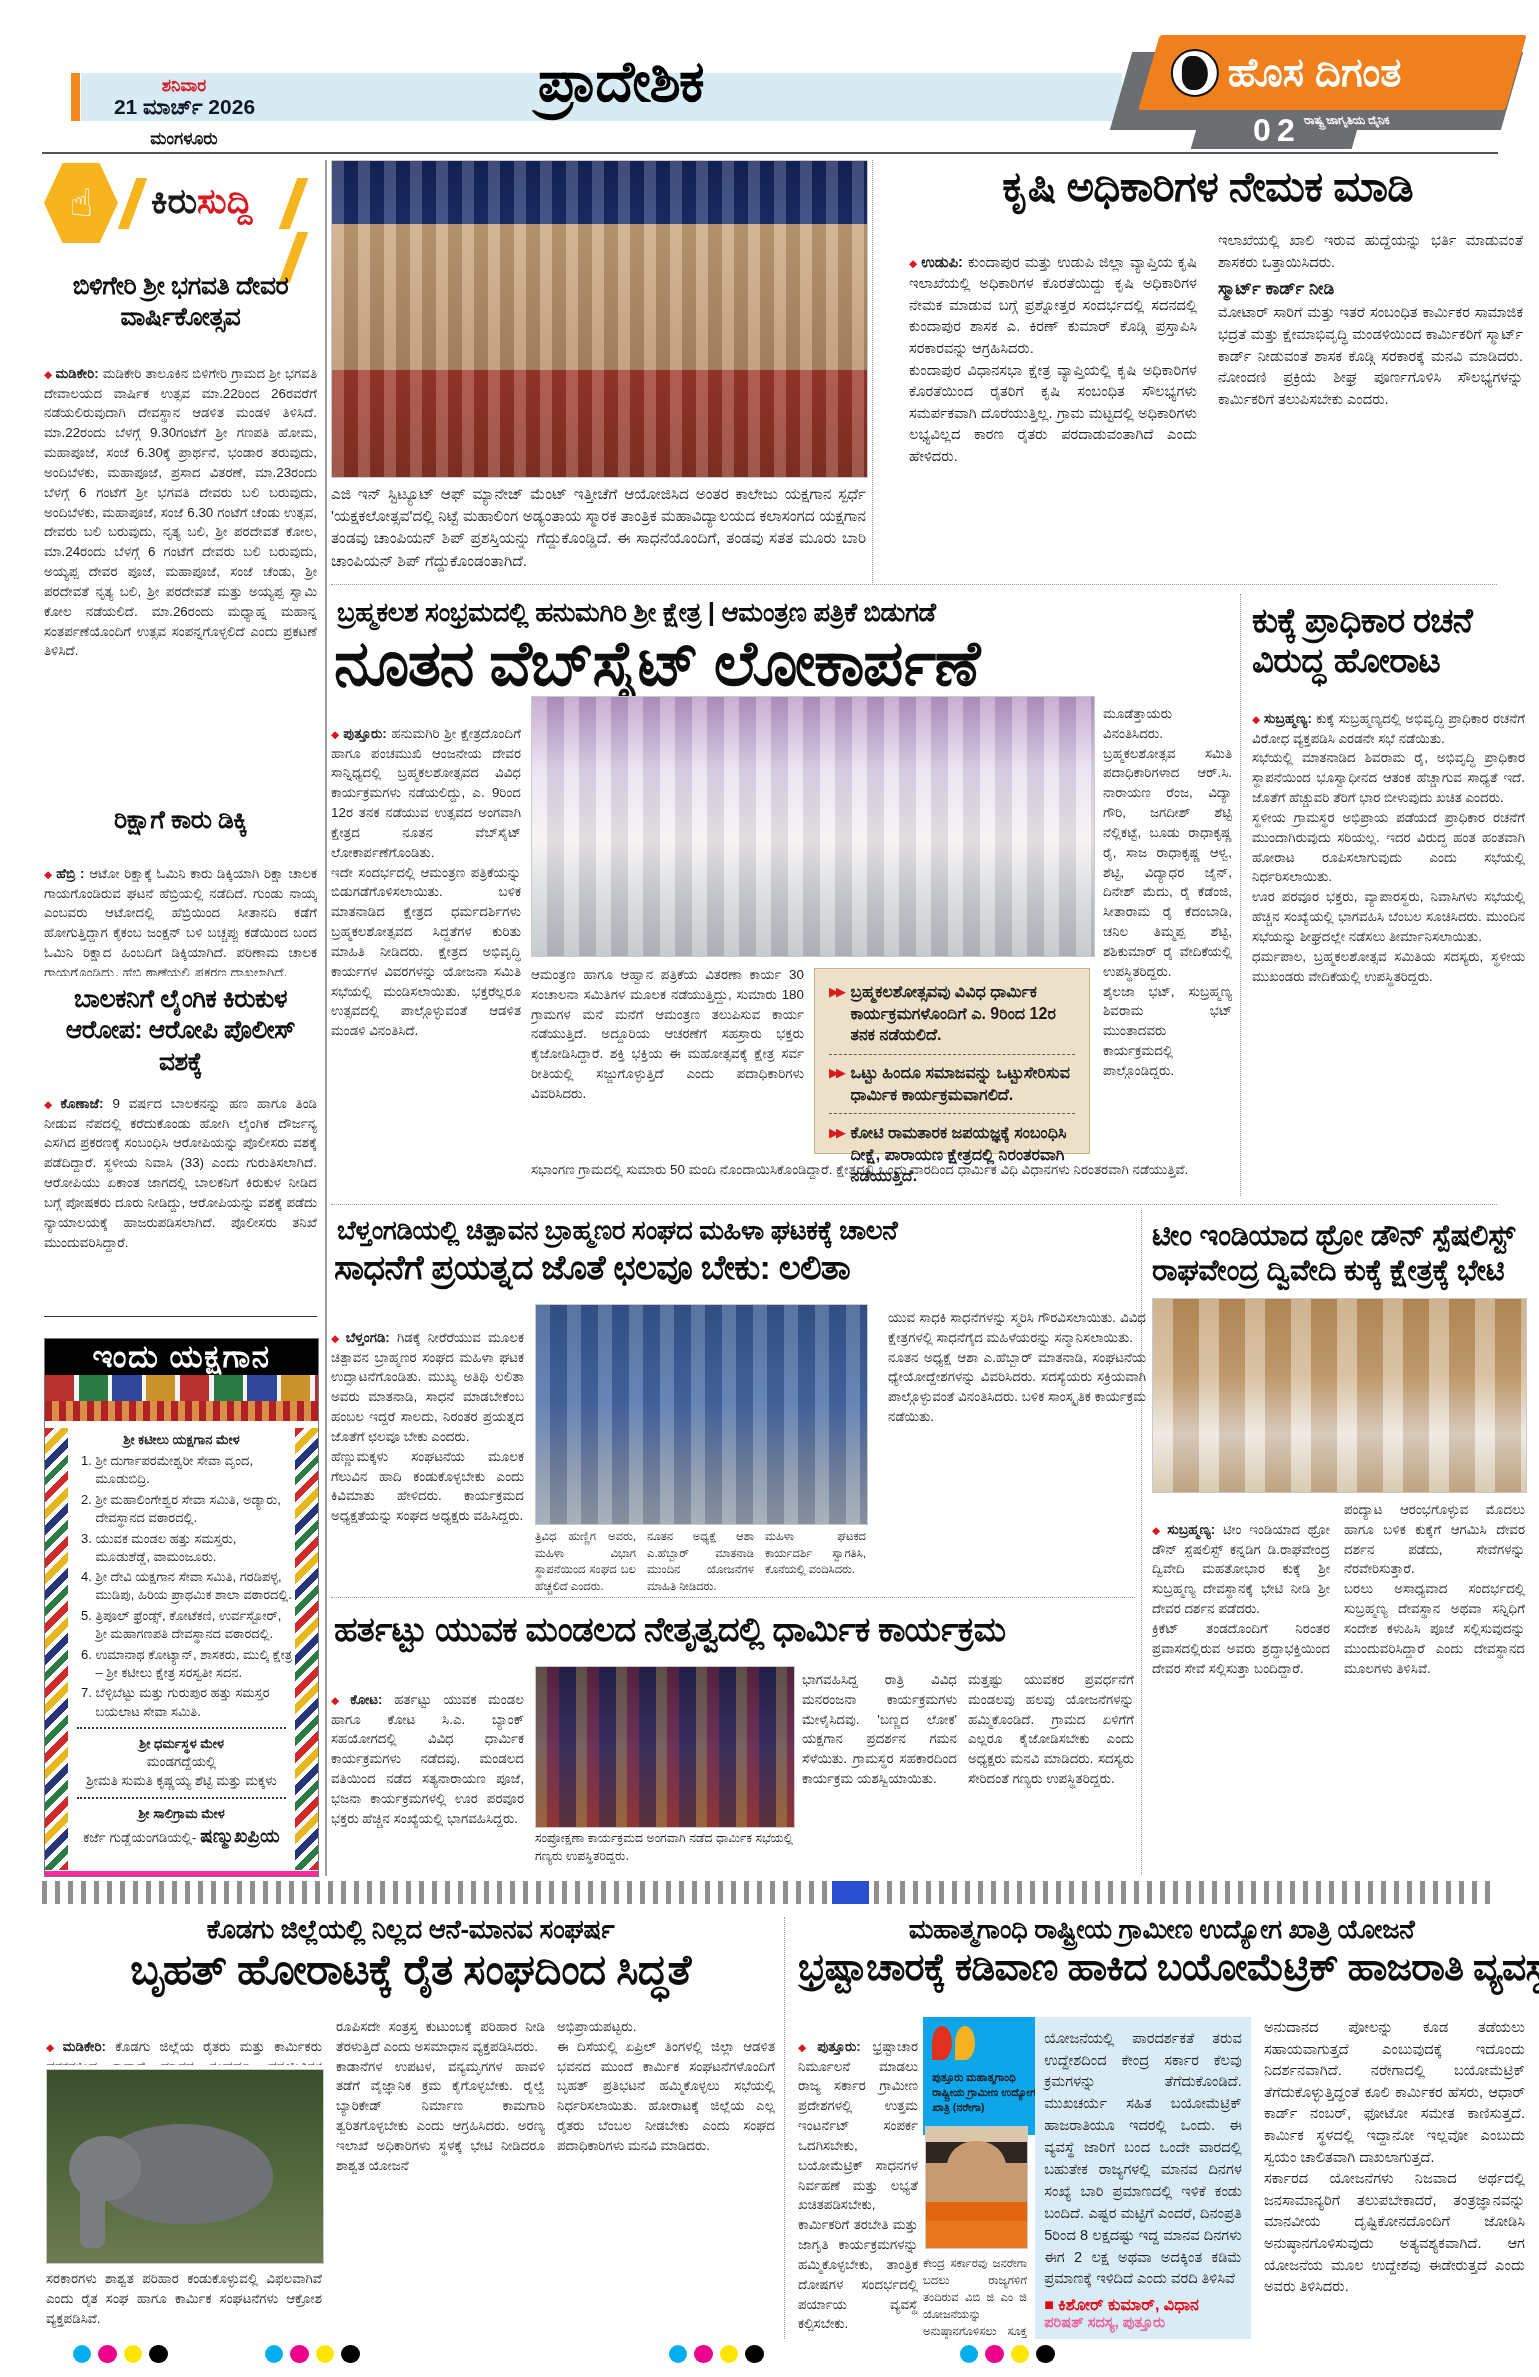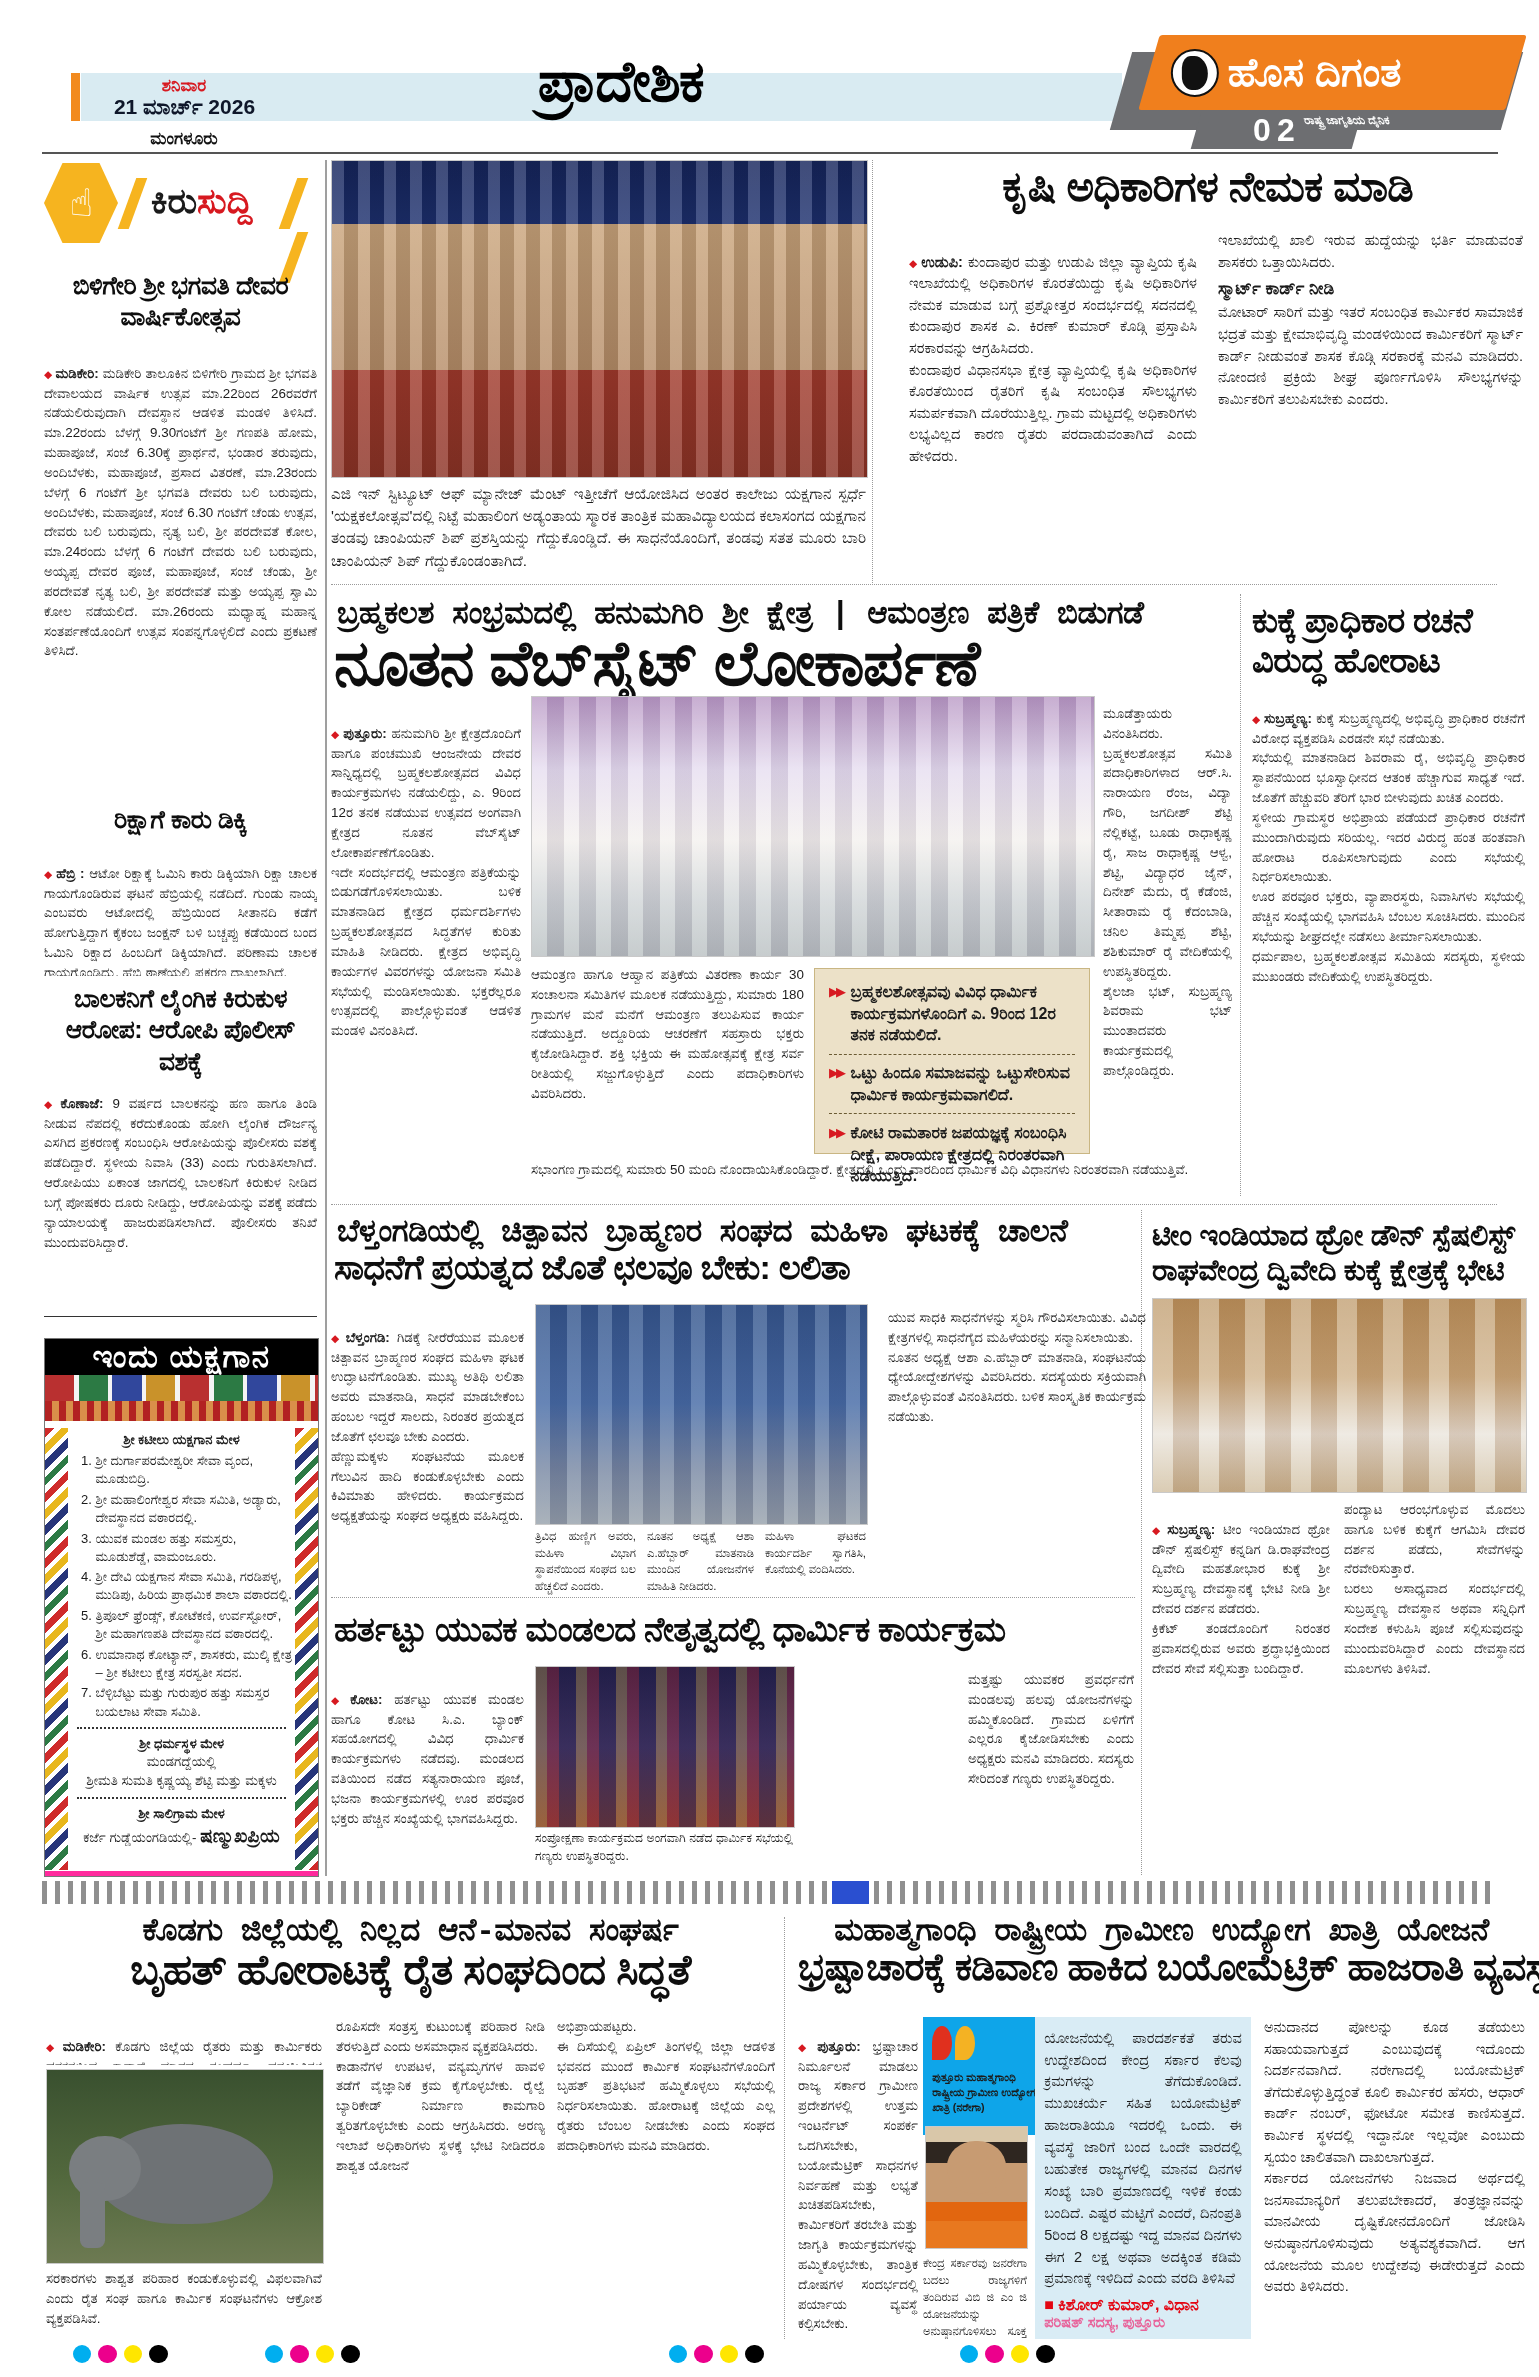--- a/index.html
+++ b/index.html
@@ -54,21 +54,21 @@
   .ph-ht{background:
      repeating-linear-gradient(90deg,rgba(255,210,60,.25) 0 10.7px,rgba(200,30,30,.28) 10.7px 23px,rgba(20,20,60,.3) 23px 40px),
      linear-gradient(180deg,#27224d 0%,#4a3a6b 50%,#7a3d3d 100%);}
   .ph-ele{background:linear-gradient(180deg,#39502f 0%,#52683d 55%,#6d7a52 100%);position:absolute;}
   .ele-body{position:absolute;left:18%;top:28%;width:64%;height:52%;background:#6e7275;border-radius:48% 52% 46% 46%;}
   .ele-head{position:absolute;left:8%;top:34%;width:26%;height:34%;background:#7a7e81;border-radius:50%;}
   .ele-trunk{position:absolute;left:12%;top:58%;width:9%;height:34%;background:#7a7e81;border-radius:7.7px;}
   .ph-port{background:linear-gradient(180deg,#d9c7a9 0 12%,#2e2620 12% 30%,#c79b72 30% 62%,#e2660f 62% 78%,#e8781f 78% 100%);}
   .ph-port::before{content:"";display:block;width:58%;height:44%;margin:14% auto 0;background:#c79b72;border-radius:48%;}
   
-  .kicker{font-weight:bold;font-size:31px;letter-spacing:-0.4px;font-family:Liberation Mono, monospace;}
+  .kicker{font-weight:bold;font-size:26px;letter-spacing:-0.4px;}
   .head-xl{font-weight:900;font-size:63px;letter-spacing:-1.5px;white-space:nowrap;}
   .head-lg{font-weight:900;font-size:42px;letter-spacing:-0.8px;}
   .head-md{font-weight:900;font-size:34px;line-height:1.18;letter-spacing:-0.8px;}
   .head-sm{font-weight:900;font-size:29px;line-height:1.22;letter-spacing:-0.4px;}
   .subhead{font-weight:bold;font-size:14.6px;}
   .caption{font-size:15.3px;font-weight:500;line-height:1.45;text-align:justify;}
   
   .hibox{background:#ece1c8;border:0.8px solid #c9b683;padding:12.3px 14px;}
   .hibox .item{display:flex;gap:7.7px;font-size:16px;font-weight:bold;line-height:1.35;}
   .hibox .arr{color:#d71920;font-size:13px;line-height:1.7;letter-spacing:-3.1px;}
@@ -272,20 +272,21 @@
   </div>
   <div class="abs body" style="left:1344px;top:1500px;width:181px;height:374px;">ಪಂದ್ಯಾಟ ಆರಂಭಗೊಳ್ಳುವ ಮೊದಲು ಹಾಗೂ ಬಳಿಕ ಕುಕ್ಕೆಗೆ ಆಗಮಿಸಿ ದೇವರ ದರ್ಶನ ಪಡೆದು, ಸೇವೆಗಳನ್ನು ನೆರವೇರಿಸುತ್ತಾರೆ.
 ಬರಲು ಅಸಾಧ್ಯವಾದ ಸಂದರ್ಭದಲ್ಲಿ ಸುಬ್ರಹ್ಮಣ್ಯ ದೇವಸ್ಥಾನ ಅಥವಾ ಸನ್ನಿಧಿಗೆ ಸಂದೇಶ ಕಳುಹಿಸಿ ಪೂಜೆ ಸಲ್ಲಿಸುವುದನ್ನು ಮುಂದುವರಿಸಿದ್ದಾರೆ ಎಂದು ದೇವಸ್ಥಾನದ ಮೂಲಗಳು ತಿಳಿಸಿವೆ.</div>
 
   <div class="abs hl head-md" style="left:334px;top:1609px;width:801px;white-space:nowrap;">ಹರ್ತಟ್ಟು ಯುವಕ ಮಂಡಲದ ನೇತೃತ್ವದಲ್ಲಿ ಧಾರ್ಮಿಕ ಕಾರ್ಯಕ್ರಮ</div>
   <div class="abs body" style="left:331px;top:1670px;width:193px;height:201px;">
     <span class="diamond">◆</span><span class="dl">ಕೋಟ:</span> <span>ಹರ್ತಟ್ಟು ಯುವಕ ಮಂಡಲ ಹಾಗೂ ಕೋಟ ಸಿ.ಎ. ಬ್ಯಾಂಕ್ ಸಹಯೋಗದಲ್ಲಿ ವಿವಿಧ ಧಾರ್ಮಿಕ ಕಾರ್ಯಕ್ರಮಗಳು ನಡೆದವು. ಮಂಡಲದ ವತಿಯಿಂದ ನಡೆದ ಸತ್ಯನಾರಾಯಣ ಪೂಜೆ, ಭಜನಾ ಕಾರ್ಯಕ್ರಮಗಳಲ್ಲಿ ಊರ ಪರವೂರ ಭಕ್ತರು ಹೆಚ್ಚಿನ ಸಂಖ್ಯೆಯಲ್ಲಿ ಭಾಗವಹಿಸಿದ್ದರು.</span>
   </div>
   <div class="abs ph ph-ht" style="left:535px;top:1666px;width:258px;height:160px;"></div>
   <div class="abs caption" style="left:535px;top:1830px;width:258px;height:43px;font-size:12.3px;">ಸಂಪ್ರೋಕ್ಷಣಾ ಕಾರ್ಯಕ್ರಮದ ಅಂಗವಾಗಿ ನಡೆದ ಧಾರ್ಮಿಕ ಸಭೆಯಲ್ಲಿ ಗಣ್ಯರು ಉಪಸ್ಥಿತರಿದ್ದರು.</div>
+  <div class="abs body" style="left:802px;top:1670px;width:155px;height:201px;">ಭಾಗವಹಿಸಿದ್ದ ರಾತ್ರಿ ವಿವಿಧ ಮನರಂಜನಾ ಕಾರ್ಯಕ್ರಮಗಳು ಮೇಳೈಸಿದವು. 'ಬಣ್ಣದ ಲೋಕ' ಯಕ್ಷಗಾನ ಪ್ರದರ್ಶನ ಗಮನ ಸೆಳೆಯಿತು. ಗ್ರಾಮಸ್ಥರ ಸಹಕಾರದಿಂದ ಕಾರ್ಯಕ್ರಮ ಯಶಸ್ವಿಯಾಯಿತು.</div>
   <div class="abs body" style="left:968px;top:1670px;width:166px;height:201px;">ಮತ್ತಷ್ಟು ಯುವಕರ ಪ್ರವರ್ಧನೆಗೆ ಮಂಡಲವು ಹಲವು ಯೋಜನೆಗಳನ್ನು ಹಮ್ಮಿಕೊಂಡಿದೆ. ಗ್ರಾಮದ ಏಳಿಗೆಗೆ ಎಲ್ಲರೂ ಕೈಜೋಡಿಸಬೇಕು ಎಂದು ಅಧ್ಯಕ್ಷರು ಮನವಿ ಮಾಡಿದರು. ಸದಸ್ಯರು ಸೇರಿದಂತೆ ಗಣ್ಯರು ಉಪಸ್ಥಿತರಿದ್ದರು.</div>
 
   <div class="abs stripes" style="left:42px;top:1881px;width:1456px;height:23px;"></div>
   <div class="abs stripes-blue" style="left:832px;top:1881px;width:37px;height:23px;"></div>
 
   <div class="abs hl kicker center" style="left:46px;top:1914px;width:729px;">ಕೊಡಗು ಜಿಲ್ಲೆಯಲ್ಲಿ ನಿಲ್ಲದ ಆನೆ-ಮಾನವ ಸಂಘರ್ಷ</div>
   <div class="abs hl head-lg center" style="left:46px;top:1946px;width:729px;white-space:nowrap;">ಬೃಹತ್ ಹೋರಾಟಕ್ಕೆ ರೈತ ಸಂಘದಿಂದ ಸಿದ್ಧತೆ</div>
   <div class="abs body" style="left:46px;top:2017px;width:276px;height:48px;">
     <span class="diamond">◆</span><span class="dl">ಮಡಿಕೇರಿ:</span> <span>ಕೊಡಗು ಜಿಲ್ಲೆಯ ರೈತರು ಮತ್ತು ಕಾರ್ಮಿಕರು ದಶಕಗಳಿಂದ ಕಾಡಾನೆ ಮಾನವ ಸಂಘರ್ಷ, ವನ್ಯಜೀವಿಗಳ ಉಪಟಳಗಳನ್ನು ಎದುರಿಸುತ್ತಿದ್ದಾರೆ.</span>
   </div>

